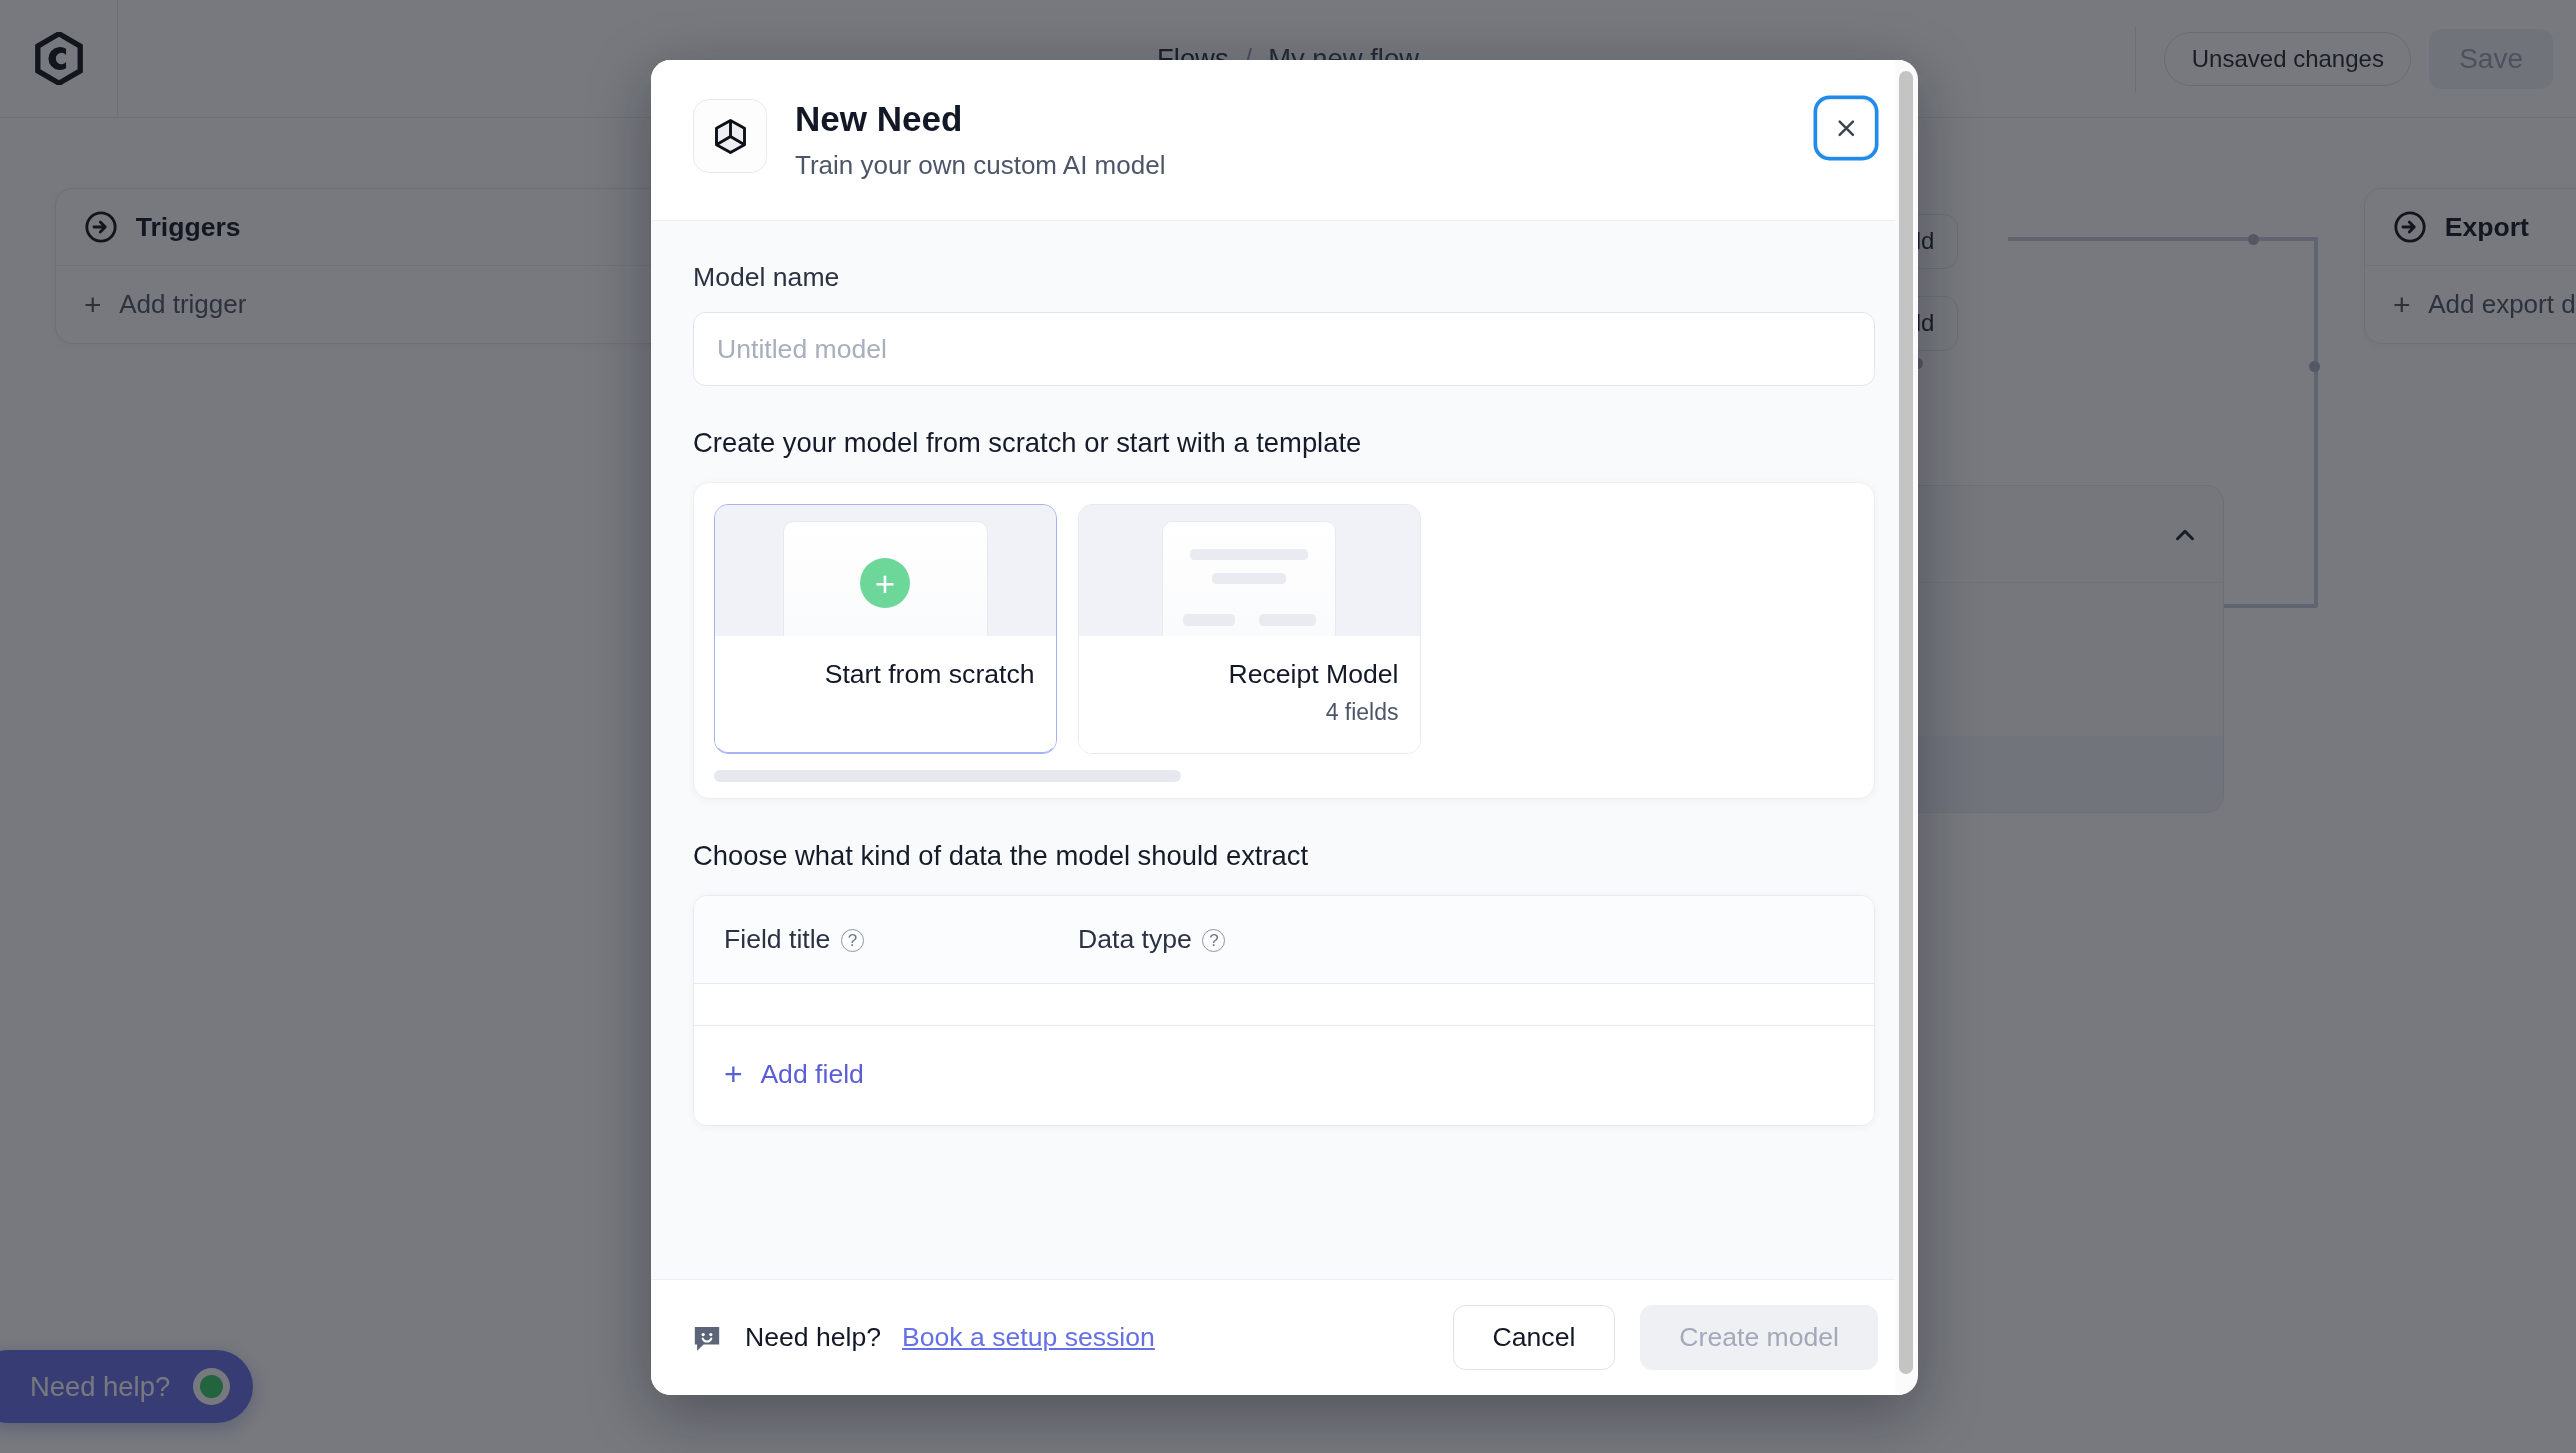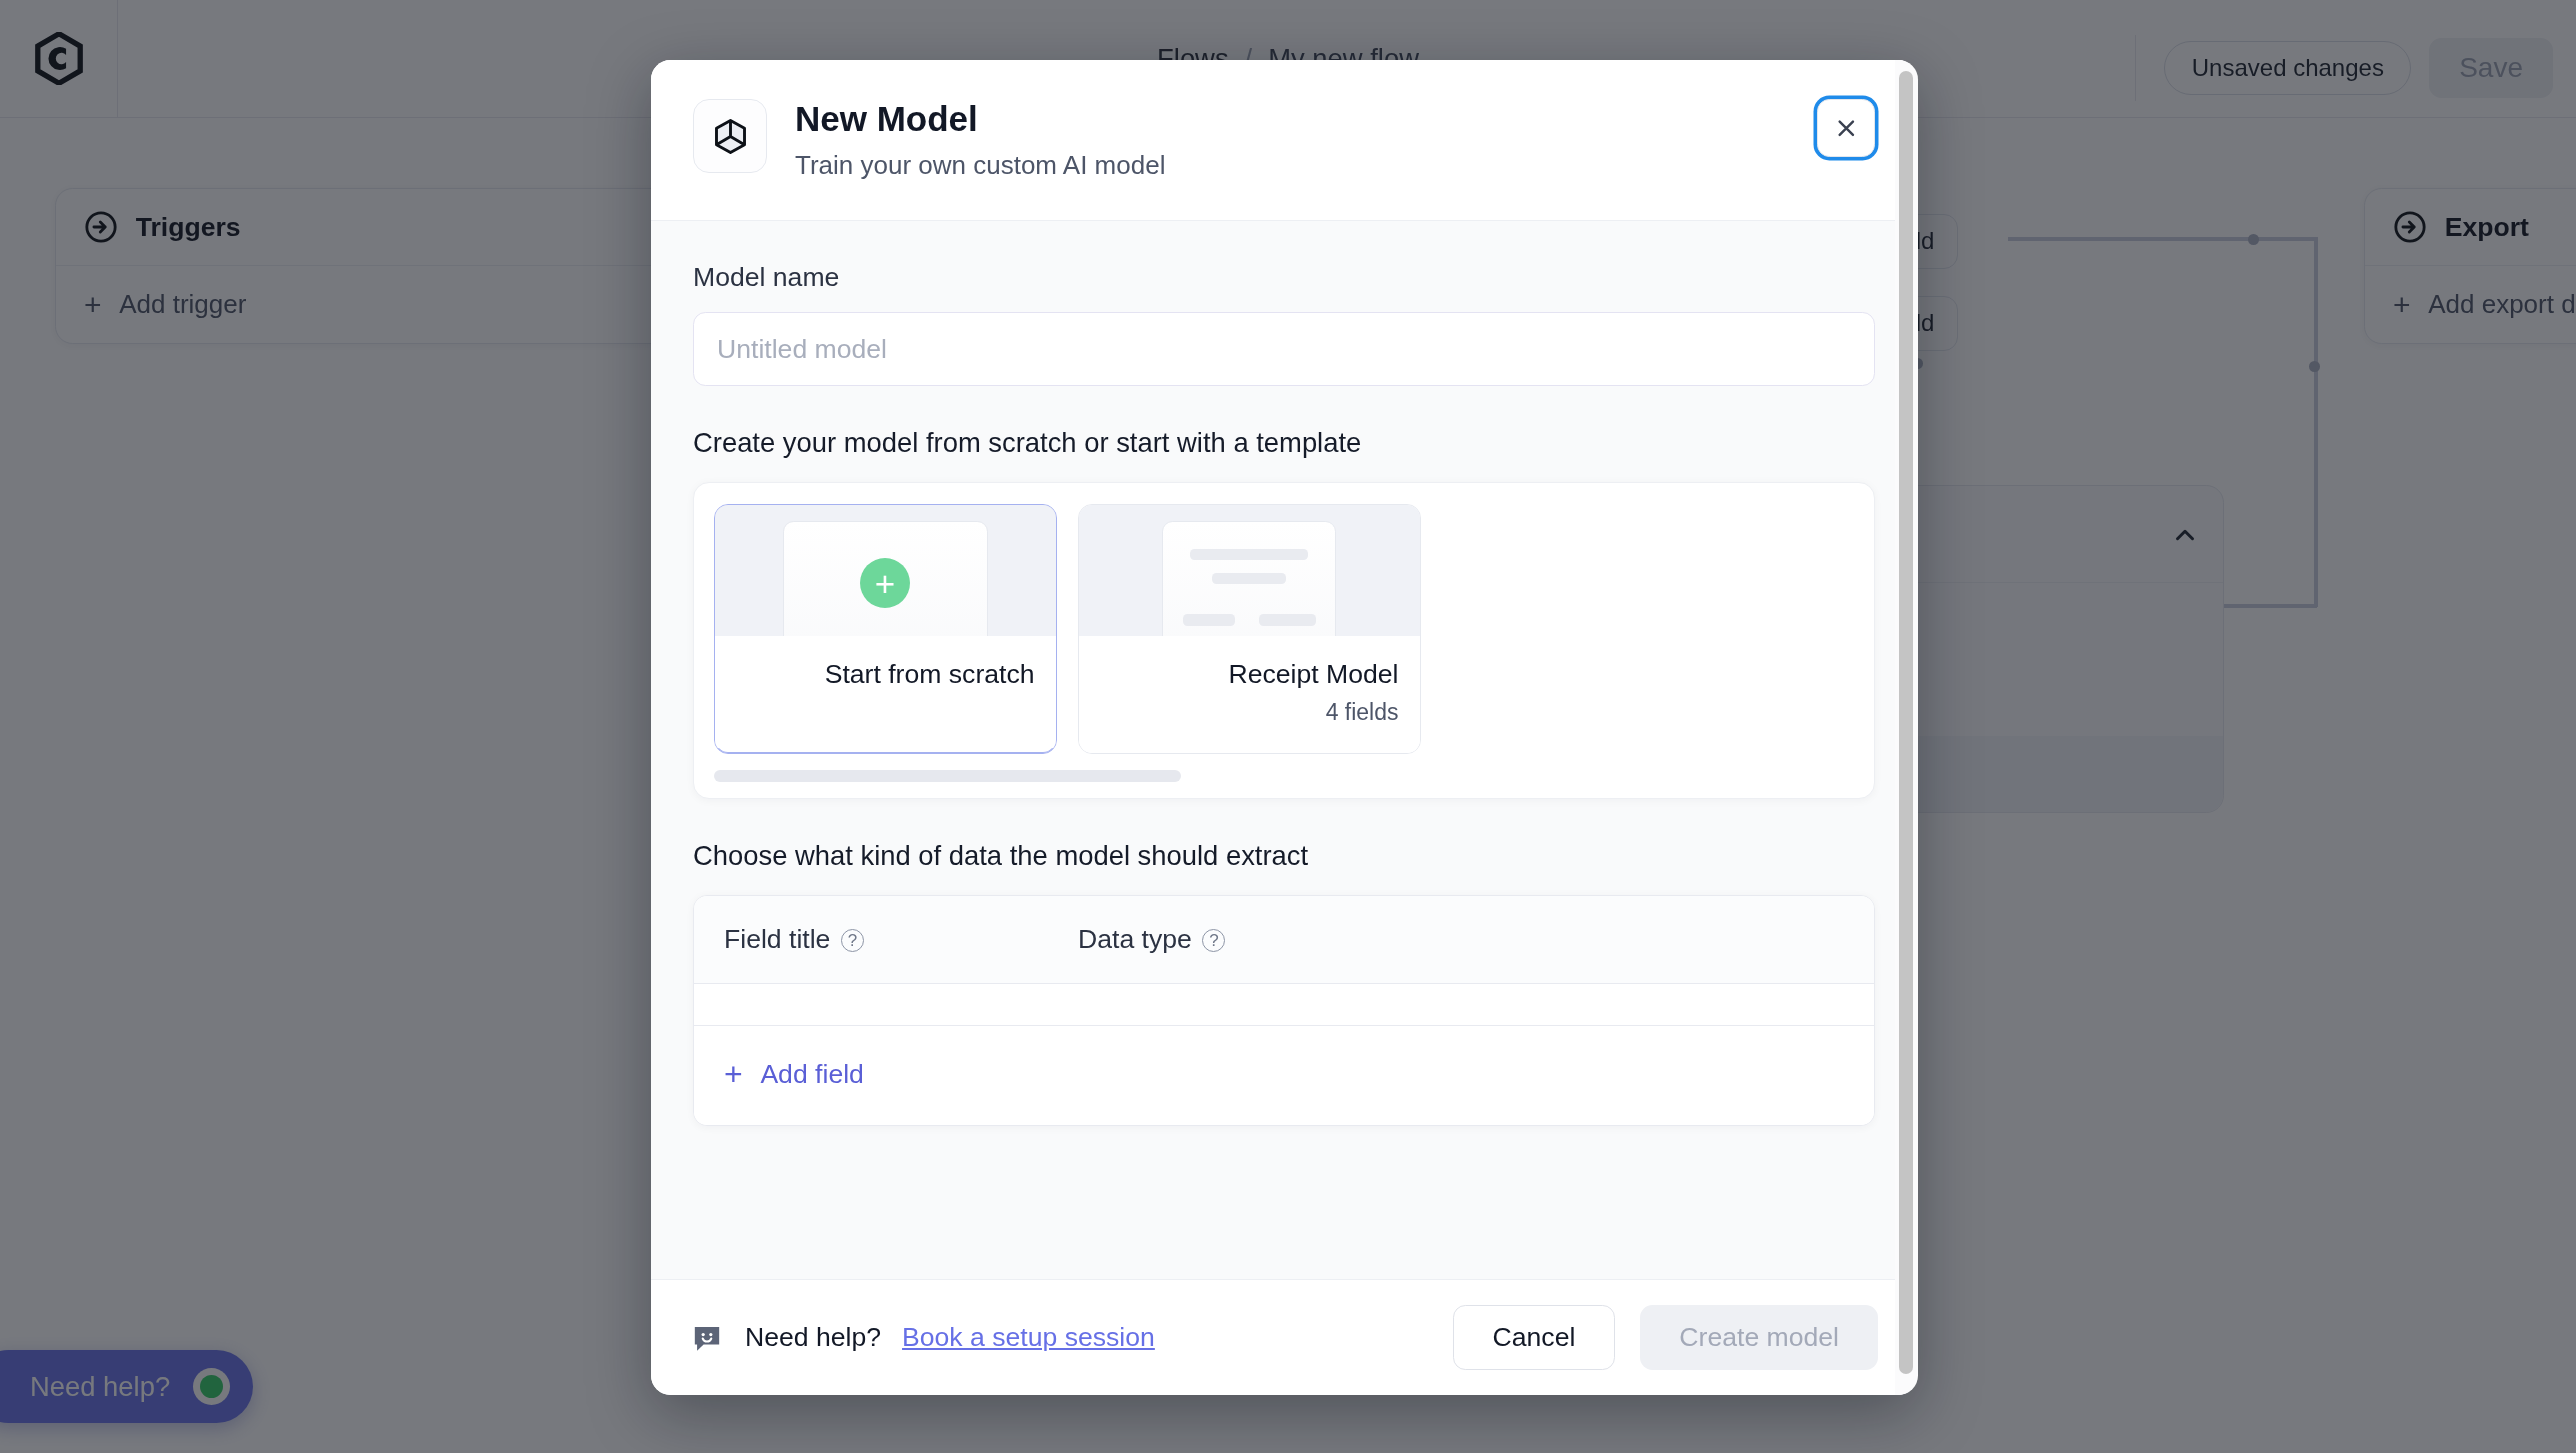--- a/index.html
+++ b/index.html
@@ -24,21 +24,21 @@
 
   #breadcrumb {
     position: absolute; left: 0; right: 0; top: 0; height: 118px;
     display: flex; align-items: center; justify-content: center;
     gap: 16px; font-size: 27.4px; color: #2a2f3a; pointer-events: none;
   }
   #breadcrumb .crumb-sep { color: #9aa1b1; }
   #breadcrumb .crumb-cur { color: #3d4455; }
 
   #topbar-right {
-    position: absolute; right: 23px; top: 9px; height: 118px;
+    position: absolute; right: 23px; top: 0; height: 118px;
     display: flex; align-items: center; gap: 17.7px;
   }
   #topbar-divider { width: 0.9px; height: 66px; background: #e6e8ee; margin-right: 10.6px; }
   .pill-badge {
     border: 0.9px solid #d9dde6; border-radius: 884px;
     padding: 12.4px 26.6px; font-size: 24px; color: #1d2430; background: #ffffff;
     white-space: nowrap;
   }
   .btn-save {
     background: #eef0f4; color: #9aa1b1; border: none; border-radius: 12.4px;
@@ -308,21 +308,21 @@
 <div id="modal">
 
   <div id="modal-header">
     <div id="modal-icon">
       <svg width="41" height="41" viewBox="0 0 24 24">
         <path d="M12 2.6 L20.2 7.2 L20.2 16.8 L12 21.4 L3.8 16.8 L3.8 7.2 Z" fill="#eceef3" stroke="#0d1117" stroke-width="1.7" stroke-linejoin="round"></path>
         <path d="M12 2.6 L12 12 L20.2 16.8 M12 12 L3.8 16.8" fill="none" stroke="#0d1117" stroke-width="1.7" stroke-linejoin="round"></path>
       </svg>
     </div>
     <div>
-      <div id="modal-title">New Model</div>
+      <div id="modal-title">New Need</div>
       <div id="modal-subtitle">Train your own custom AI model</div>
     </div>
     <button id="modal-close">
       <svg width="26.6" height="26.6" viewBox="0 0 24 24">
         <path d="M6 6 L18 18 M18 6 L6 18" fill="none" stroke="#3b4251" stroke-width="2.2" stroke-linecap="round"></path>
       </svg>
     </button>
   </div>
 
   <div id="modal-body">

